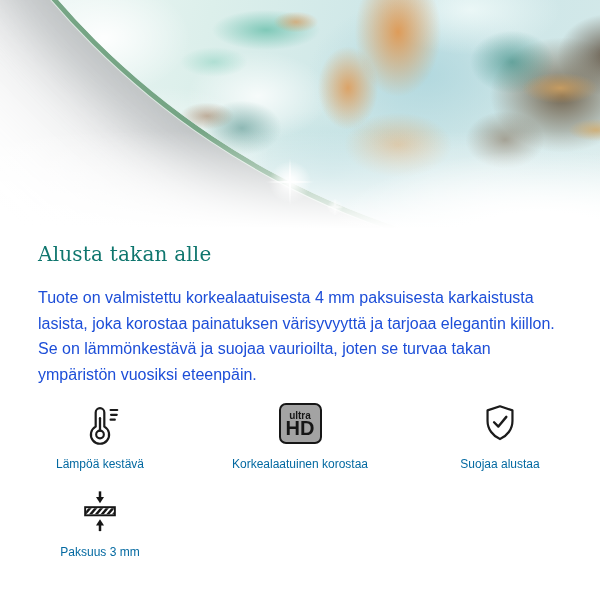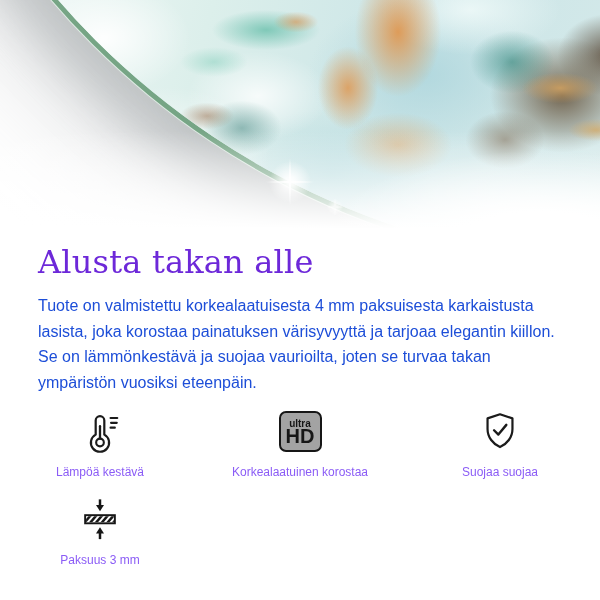--- a/index.html
+++ b/index.html
@@ -63,40 +63,40 @@
   .sparkle::before { left:50%; top:0; width:2px; height:100%; margin-left:-1px;
     background:linear-gradient(to bottom, rgba(255,255,255,0), #fff 45%, #fff 55%, rgba(255,255,255,0)); }
   .sparkle::after  { top:50%; left:0; height:2px; width:100%; margin-top:-1px;
     background:linear-gradient(to right, rgba(255,255,255,0), #fff 45%, #fff 55%, rgba(255,255,255,0)); }
   .sparkle-main  { left:266px; top:158px; width:48px; height:48px; }
   .sparkle-small { left:326px; top:198px; width:18px; height:18px; opacity:.75; }
 
   
   .content { position:absolute; left:0; top:238px; width:600px; }
   .page-title {
-    margin:8px 30px 0 38px;
+    margin:0 30px 0 38px;
     font-family:"DejaVu Serif","Liberation Serif",serif;
-    font-weight:400; font-size:32px; line-height:33px;
-    color:#6d28d9; letter-spacing:.2px;
+    font-weight:400; font-size:20px; line-height:33px;
+    color:#0f766e; letter-spacing:.2px;
   }
   .page-title span { display:block; }
   .product-description {
     margin:14px 28px 0 38px;
     font-size:16px; line-height:25.5px; color:#1d4ed8;
     hyphens:manual; -webkit-hyphens:manual;
   }
 
   
   .features {
     margin-top:13px; display:grid;
     grid-template-columns:1fr 1fr 1fr; row-gap:17px;
   }
   .feature { display:flex; flex-direction:column; align-items:center; }
   .icon-box { height:46px; display:flex; align-items:center; justify-content:center; }
-  .feature-label { margin-top:11px; font-size:12px; line-height:14px; color:#8b5cf6; }
+  .feature-label { margin-top:11px; font-size:12px; line-height:14px; color:#0369a1; }
   .feature svg { display:block; }
 
   .uhd-box {
     width:39px; height:37px; border:2.5px solid #161616; border-radius:7px;
     display:flex; flex-direction:column; align-items:center; justify-content:center;
     background:#a3a3a3;
   }
   .uhd-top    { font-size:10px; font-weight:700; line-height:10px; color:#161616; }
   .uhd-bottom { font-size:20px; font-weight:700; line-height:15px; color:#161616; }
 </style>
@@ -151,21 +151,21 @@
         <div class="feature-label">Korkealaatuinen korostaa</div>
       </div>
 
       <div class="feature">
         <div class="icon-box">
           <svg width="46" height="46" viewBox="0 0 48 48" fill="none" stroke="#1b1b1b">
             <path d="M24 6.5 L37 10.8 V21.8 C37 30.6 31.2 37.6 24 40.8 C16.8 37.6 11 30.6 11 21.8 V10.8 Z" stroke-width="2.3" stroke-linejoin="round"></path>
             <path d="M17.8 23.2 L22.3 27.7 L30.6 17.6" stroke-width="2.5" stroke-linecap="round" stroke-linejoin="round"></path>
           </svg>
         </div>
-        <div class="feature-label">Suojaa suojaa</div>
+        <div class="feature-label">Suojaa alustaa</div>
       </div>
 
 
 
       <div class="feature">
         <div class="icon-box">
           <svg width="46" height="46" viewBox="0 0 48 48" fill="none" stroke="#161616">
             <defs>
               <clipPath id="barclip">
                   <rect x="9.5" y="21" width="29" height="6.5"></rect>

